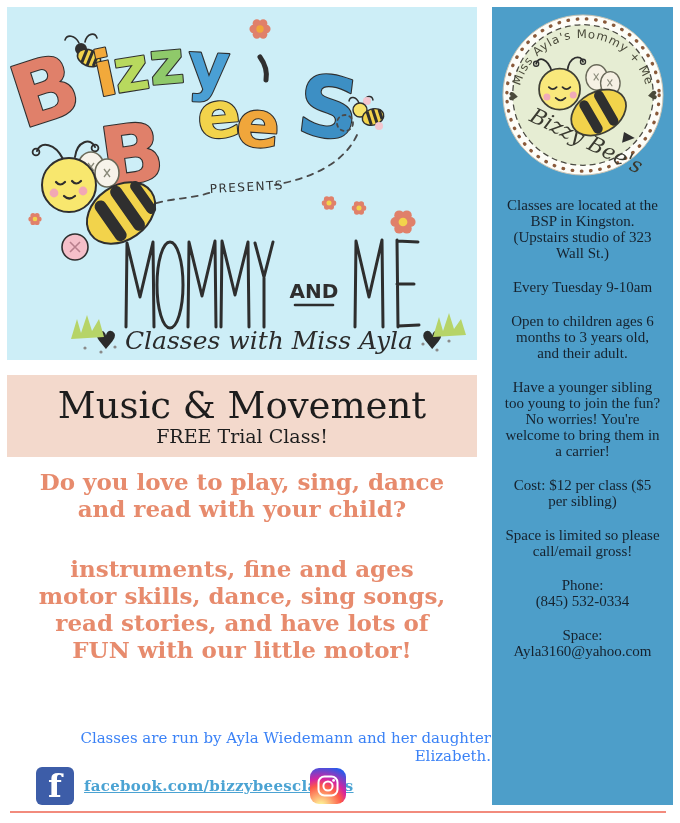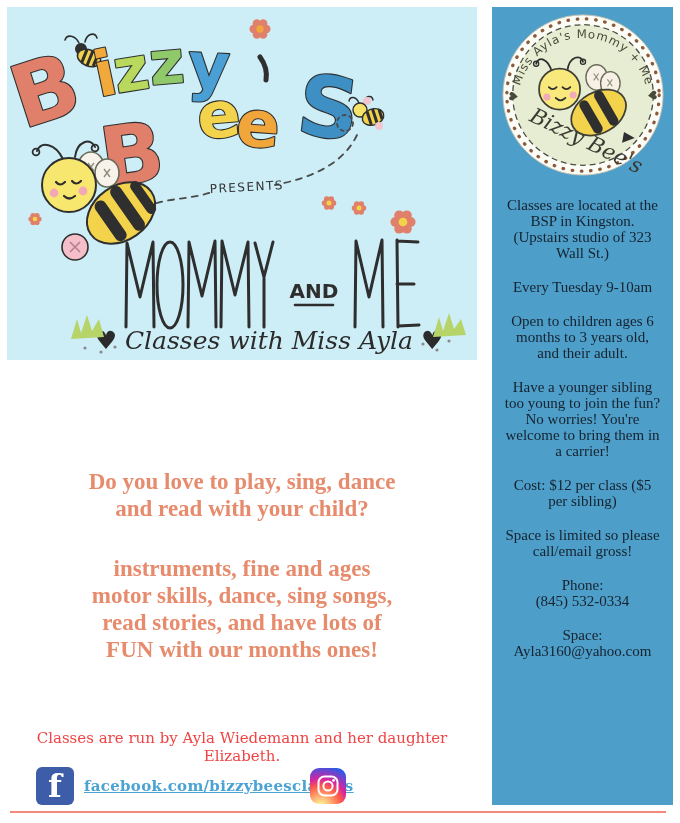--- a/index.html
+++ b/index.html
@@ -25,25 +25,25 @@
   .arc-text{font-family:"DejaVu Sans",sans-serif;font-size:12px;letter-spacing:1px;fill:#4a4a3a;}
   .logo-script{font-family:"DejaVu Serif",serif;font-style:italic;font-size:22px;fill:#3a3a30;}
   
   .banner{position:absolute;left:7px;top:375px;width:470px;height:82px;background:#f3d9cc;
           display:flex;flex-direction:column;align-items:center;justify-content:center;gap:3px;}
   .banner-title{font-size:37px;color:#1d1d1d;line-height:1;}
   .banner-sub{font-size:19px;color:#1d1d1d;line-height:1;}
   
   .main-text{position:absolute;left:7px;top:468px;width:470px;text-align:center;
              color:#e78b6d;font-weight:bold;font-size:23px;line-height:27px;}
-  .main-text .para{margin:0 0 33px 0;font-family:Liberation Serif, serif;}
+  .main-text .para{margin:0 0 33px 0;}
   .main-text .line{white-space:nowrap;}
   
-  .byline{position:absolute;left:7px;top:729px;width:470px;text-align:center;
-          font-size:15px;color:#ef4444;}
+  .byline{position:absolute;left:21px;top:729px;width:470px;text-align:right;
+          font-size:15px;color:#3b82f6;}
   
   .social-group{position:absolute;top:766px;display:flex;align-items:center;gap:10px;height:40px;}
   .fb-group{left:36px;}
   .ig-group{left:310px;}
   .fb-icon{width:38px;height:38px;background:#3d5da8;border-radius:6px;color:#ffffff;
            display:flex;align-items:center;justify-content:center;
            font-family:"DejaVu Serif",serif;font-weight:bold;font-size:32px;line-height:1;}
   .ig-icon{width:36px;height:36px;border-radius:9px;
            background:radial-gradient(circle at 30% 107%,#fdf497 5%,#fd5949 45%,#d6249f 60%,#285AEB 90%);
            display:flex;align-items:center;justify-content:center;}
@@ -245,31 +245,35 @@
     <p class="info">
       <span>Phone:</span><br>
       <span>(845) 532-0334</span>
     </p>
     <p class="info">
       <span>Space:</span><br>
       <span>Ayla3160@yahoo.com</span>
     </p>
   </div>
 
+  <div class="banner">
+    <div class="banner-title">Music &amp; Movement</div>
+    <div class="banner-sub">FREE Trial Class!</div>
+  </div>
 
   <div class="main-text">
     <div class="para">
       <div class="line">Do you love to play, sing, dance</div>
       <div class="line">and read with your child?</div>
     </div>
     <div class="para">
       <div class="line">instruments, fine and ages</div>
       <div class="line">motor skills, dance, sing songs,</div>
       <div class="line">read stories, and have lots of</div>
-      <div class="line">FUN with our months ones!</div>
+      <div class="line">FUN with our little motor!</div>
     </div>
   </div>
 
   <div class="byline">Classes are run by Ayla Wiedemann and her daughter Elizabeth.</div>
 
   <div class="social-group fb-group">
     <div class="fb-icon">f</div>
     <span class="social-label fb-label">facebook.com/bizzybeesclasses</span>
   </div>
   <div class="social-group ig-group">

